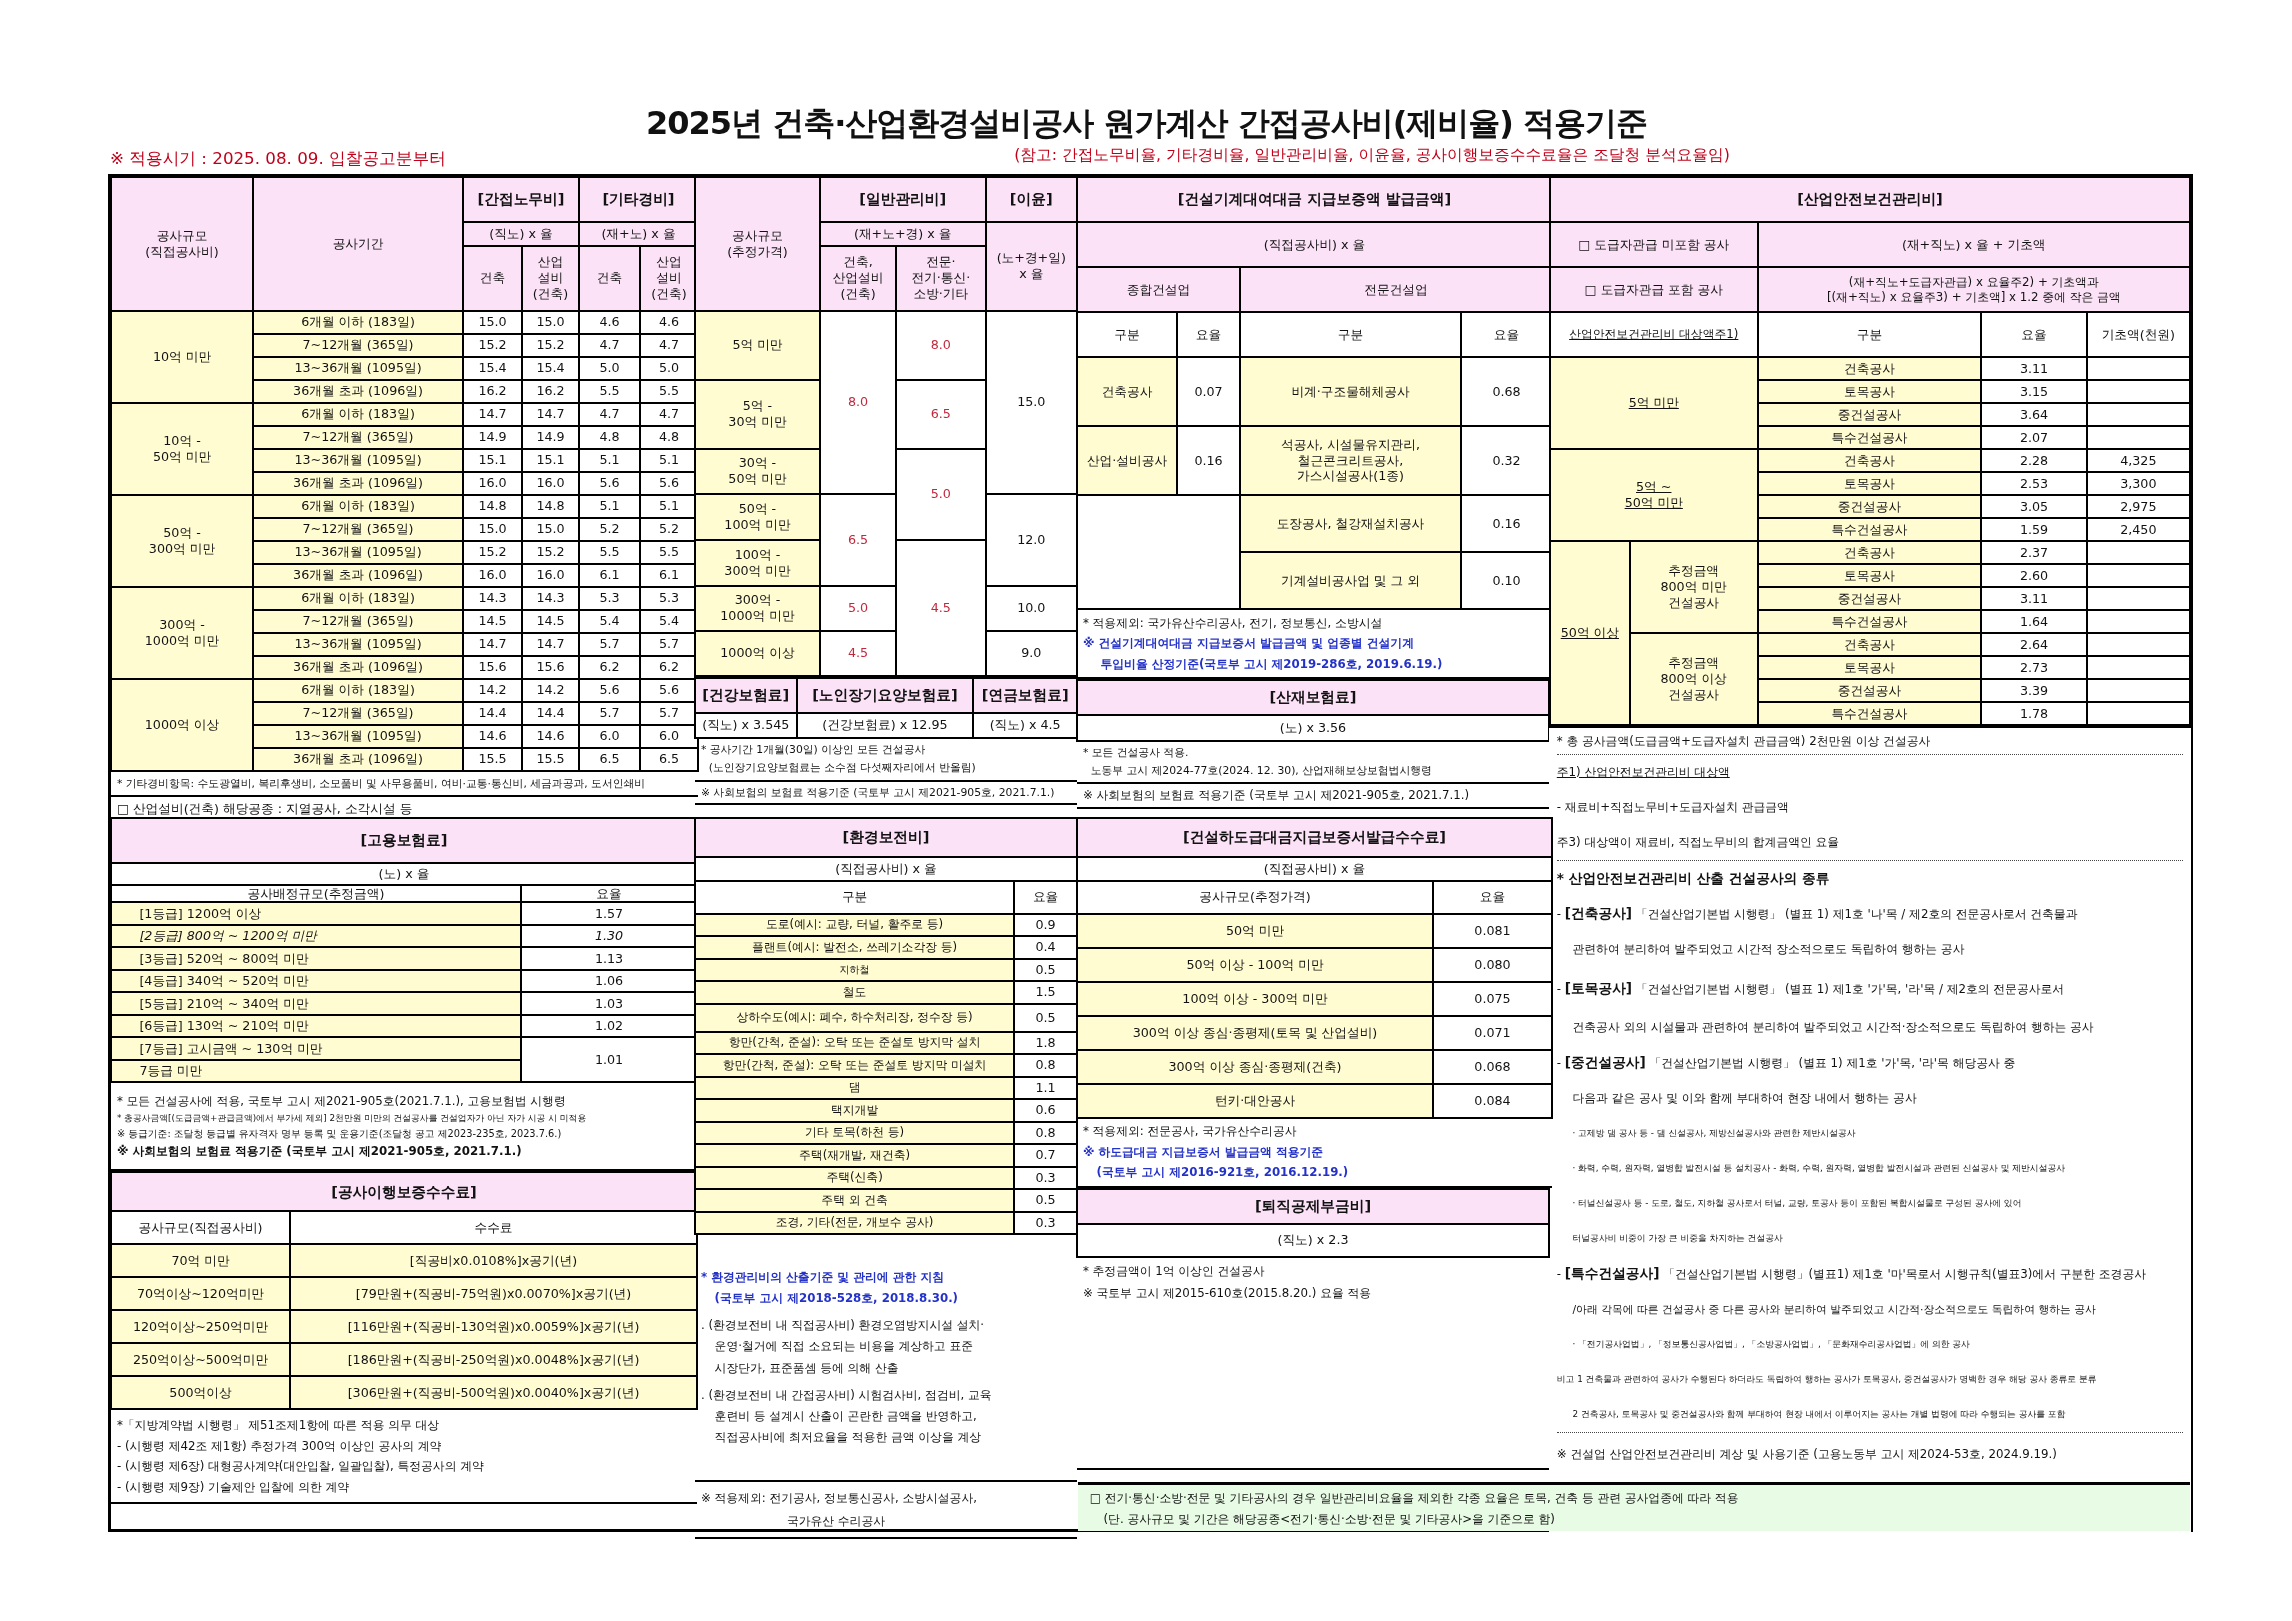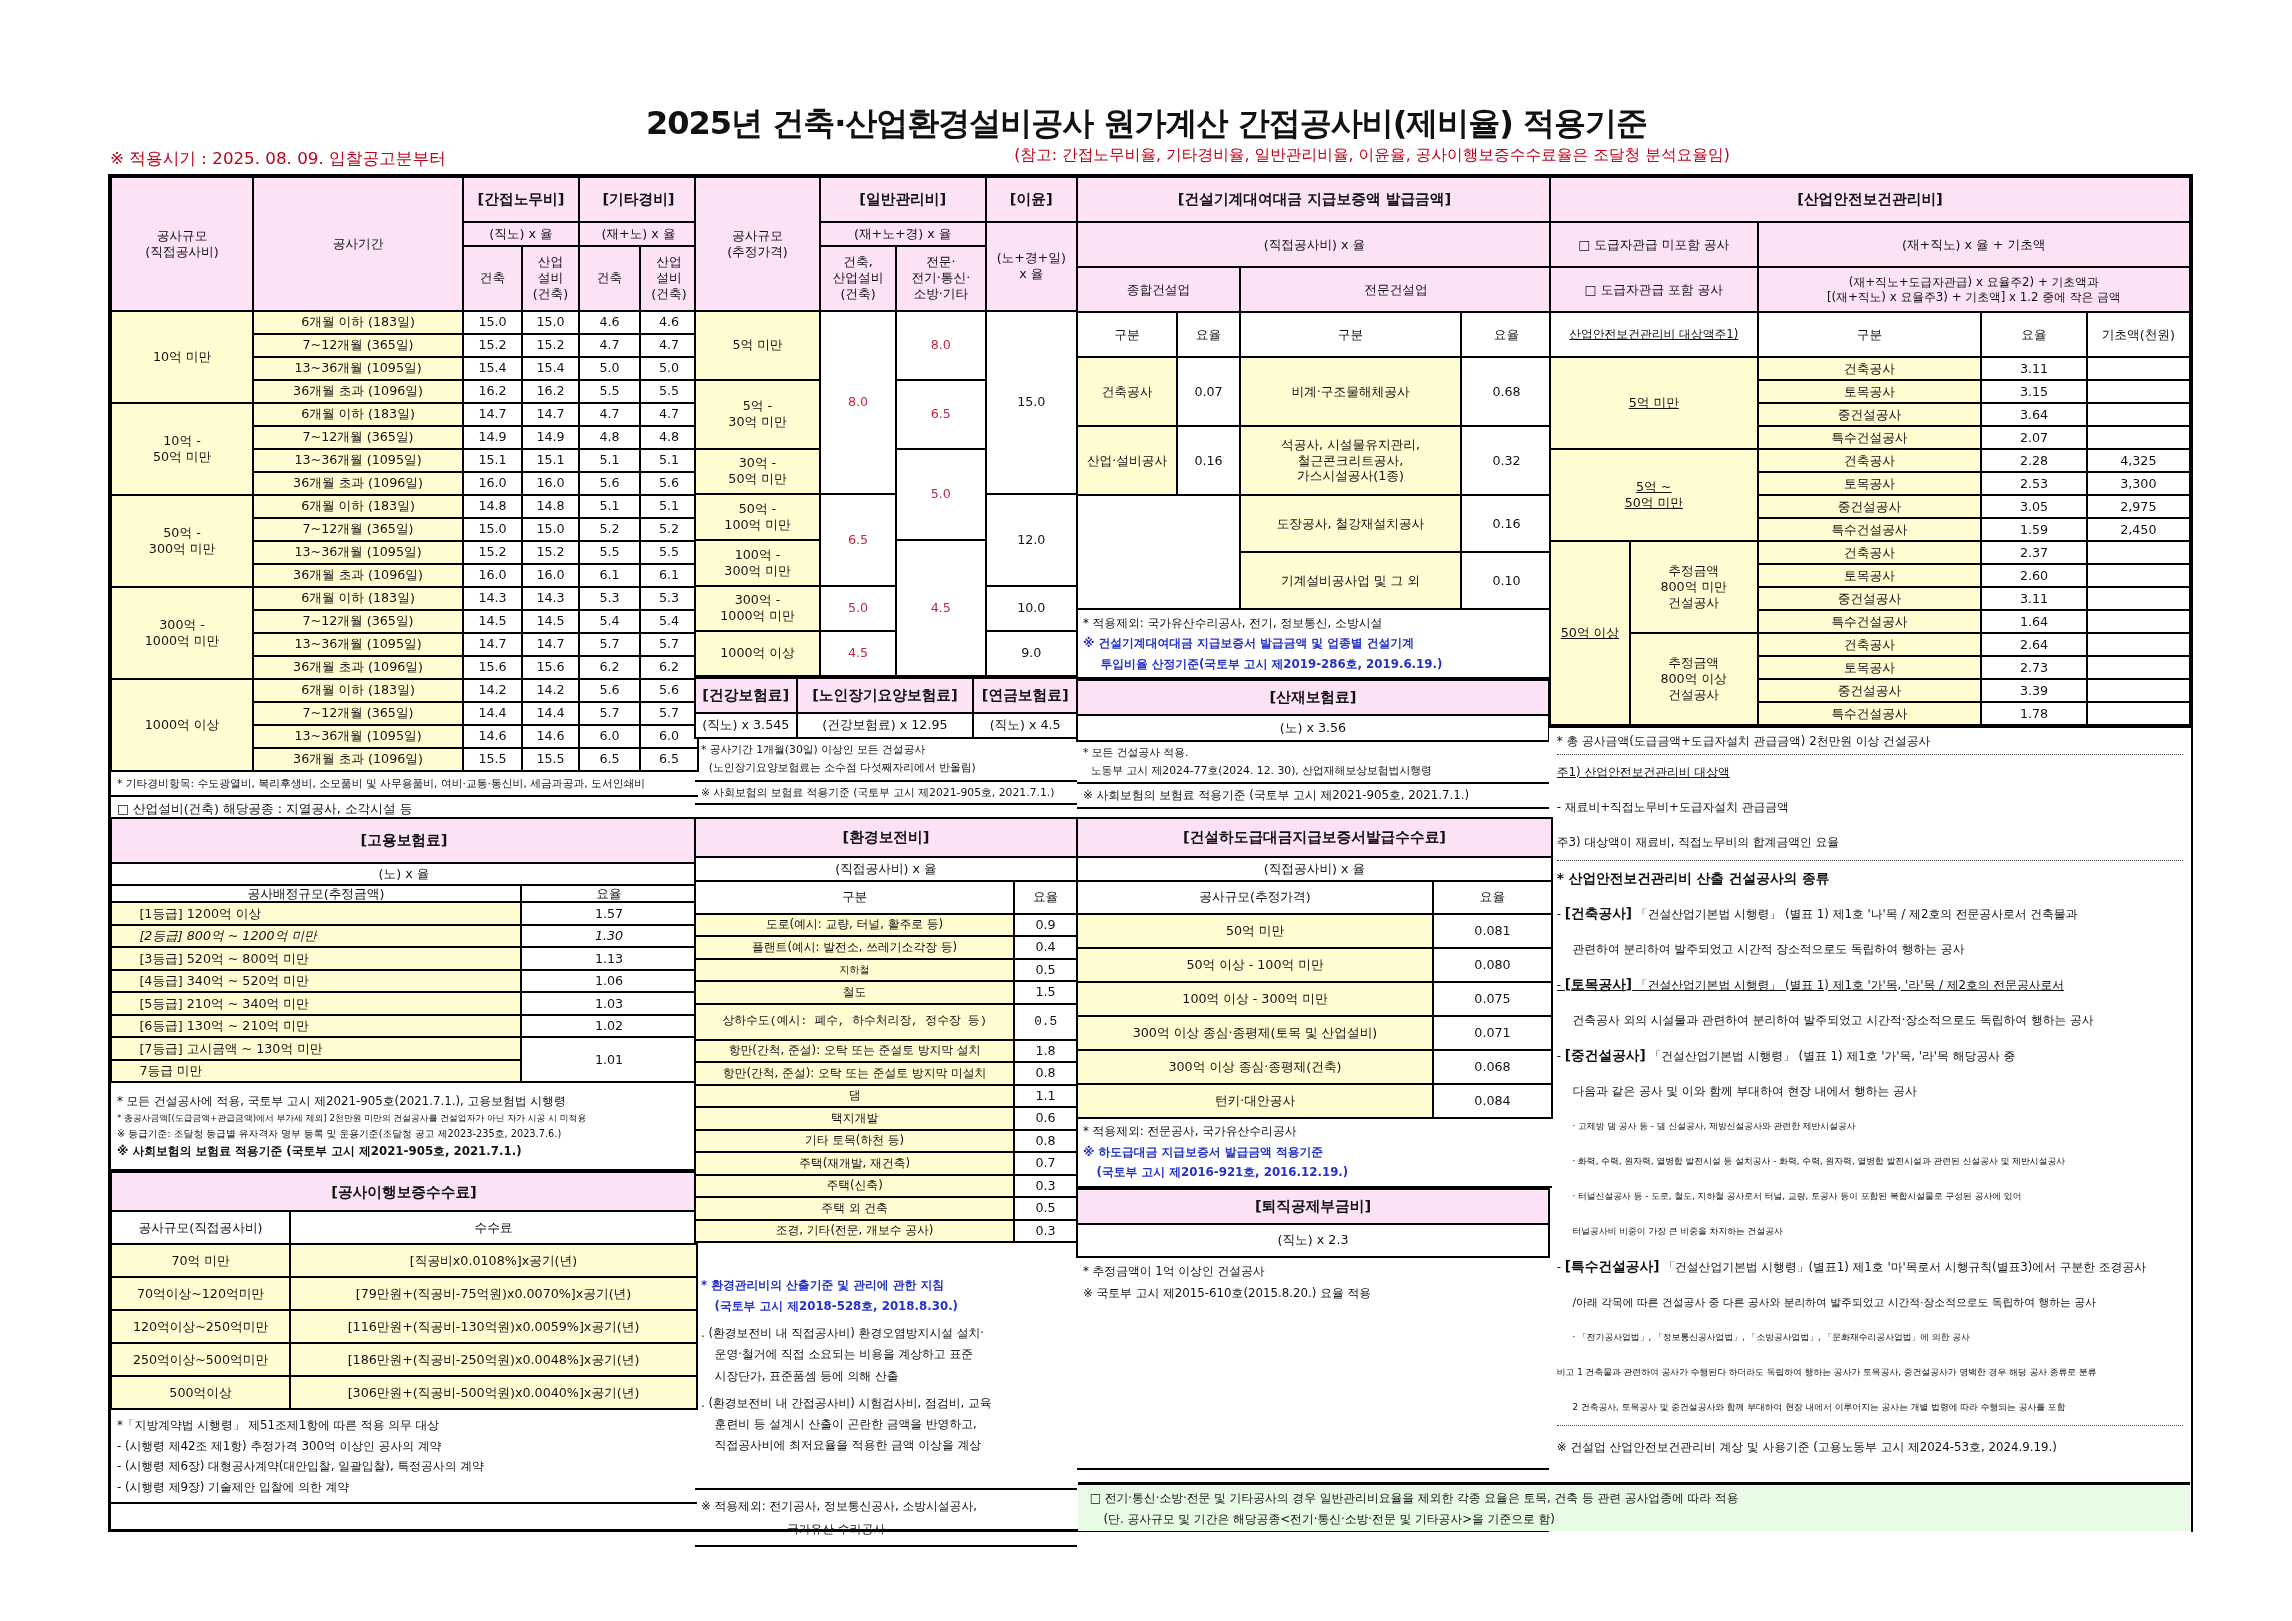--- a/index.html
+++ b/index.html
@@ -530,21 +530,21 @@
   </table>
   <div class="notes-box" style="position:relative; height:851px; border-top:2px solid #000;">
     <div class="dot" style="line-height:23.5px">*  총 공사금액(도급금액+도급자설치 관급금액) 2천만원 이상 건설공사</div>
     <div style="line-height:35px"><span class="u">주1) 산업안전보건관리비 대상액</span></div>
     <div style="line-height:35px"> - 재료비+직접노무비+도급자설치 관급금액</div>
     <div class="dot" style="line-height:35px">주3) 대상액이 재료비, 직접노무비의 합계금액인 요율</div>
     <div style="line-height:35px; font-weight:bold; font-size:13.7px">* 산업안전보건관리비 산출 건설공사의 종류</div>
     <div id="kinds-list">
         <div style="line-height: 35px;">- <b style="font-size: 13.7px;">[건축공사]</b> <span>「건설산업기본법 시행령」 (별표 1) 제1호 '나'목 /  제2호의 전문공사로서 건축물과</span></div>
         <div style="line-height: 35px; padding-left: 15.7px;">관련하여 분리하여 발주되었고 시간적 장소적으로도 독립하여 행하는 공사</div>
-        <div style="line-height: 35px; text-decoration: underline;">- <b style="font-size: 13.7px;">[토목공사]</b> <span>「건설산업기본법 시행령」 (별표 1) 제1호 '가'목, '라'목 / 제2호의 전문공사로서</span></div>
+        <div style="line-height: 42px;">- <b style="font-size: 13.7px;">[토목공사]</b> <span>「건설산업기본법 시행령」 (별표 1) 제1호 '가'목, '라'목 / 제2호의 전문공사로서</span></div>
         <div style="line-height: 35px; padding-left: 15.7px;">건축공사 외의 시설물과 관련하여 분리하여 발주되었고 시간적·장소적으로도 독립하여 행하는 공사</div>
         <div style="line-height: 35px;">- <b style="font-size: 13.7px;">[중건설공사]</b> <span>「건설산업기본법 시행령」 (별표 1) 제1호 '가'목, '라'목 해당공사 중</span></div>
         <div style="line-height: 35px; padding-left: 15.7px;">다음과 같은 공사 및 이와 함께 부대하여 현장 내에서 행하는 공사</div>
       </div>
     <div id="heavy-list" style="font-size:8.8px; padding-left:15.7px">
         <div style="line-height: 35px;">· 고제방 댐 공사 등 - 댐 신설공사, 제방신설공사와 관련한 제반시설공사</div>
         <div style="line-height: 35px;">· 화력, 수력, 원자력, 열병합 발전시설 등 설치공사 - 화력, 수력, 원자력, 열병합 발전시설과 관련된 신설공사 및 제반시설공사</div>
         <div style="line-height: 35px;">· 터널신설공사 등 - 도로, 철도, 지하철 공사로서 터널, 교량, 토공사 등이 포함된 복합시설물로 구성된 공사에 있어</div>
         <div style="line-height: 35px;">  터널공사비 비중이 가장 큰 비중을 차지하는 건설공사</div>
       </div>
@@ -696,21 +696,21 @@
           <td class="wh">0.4</td>
         </tr>
         <tr style="height: 22.5px;">
           <td class="yl" style="font-size: 10px;">지하철</td>
           <td class="wh">0.5</td>
         </tr>
         <tr style="height: 22.5px;">
           <td class="yl" style="font-size: 11.8px;">철도</td>
           <td class="wh">1.5</td>
         </tr>
-        <tr style="height: 36px; font-family: Liberation Mono, monospace;">
+        <tr style="height: 28px;">
           <td class="yl" style="font-size: 11.8px;">상하수도(예시: 폐수, 하수처리장, 정수장 등)</td>
           <td class="wh">0.5</td>
         </tr>
         <tr style="height: 22.5px;">
           <td class="yl" style="font-size: 11.8px;">항만(간척, 준설): 오탁 또는 준설토 방지막 설치</td>
           <td class="wh">1.8</td>
         </tr>
         <tr style="height: 22.5px;">
           <td class="yl" style="font-size: 11.8px;">항만(간척, 준설): 오탁 또는 준설토 방지막 미설치</td>
           <td class="wh">0.8</td>

